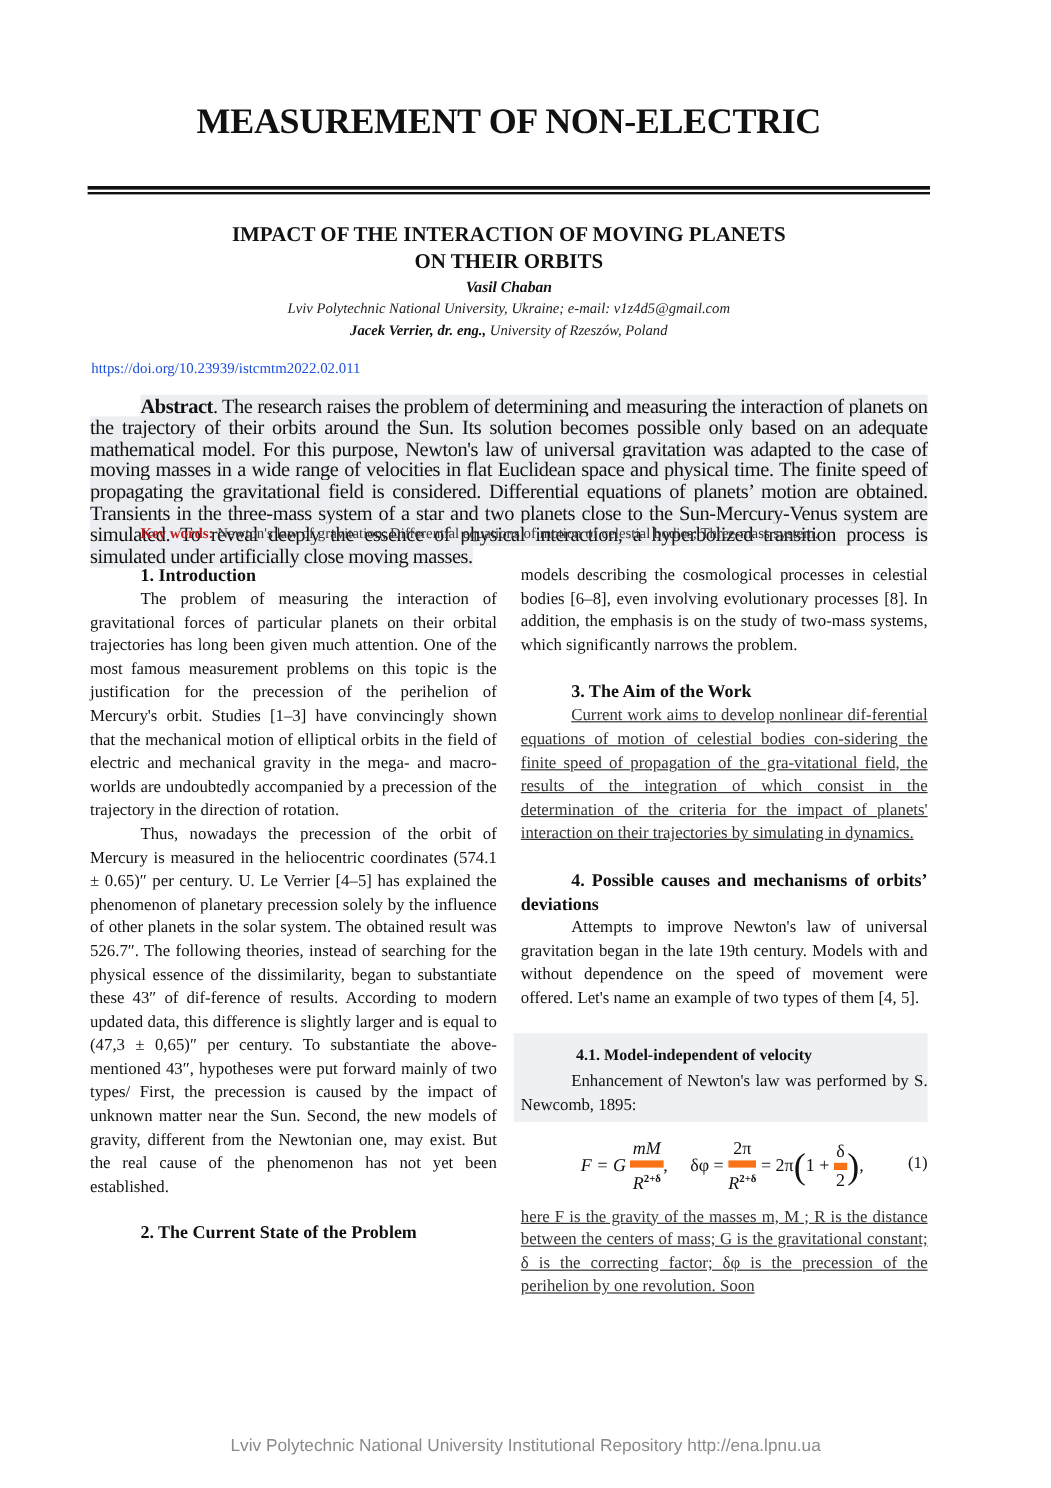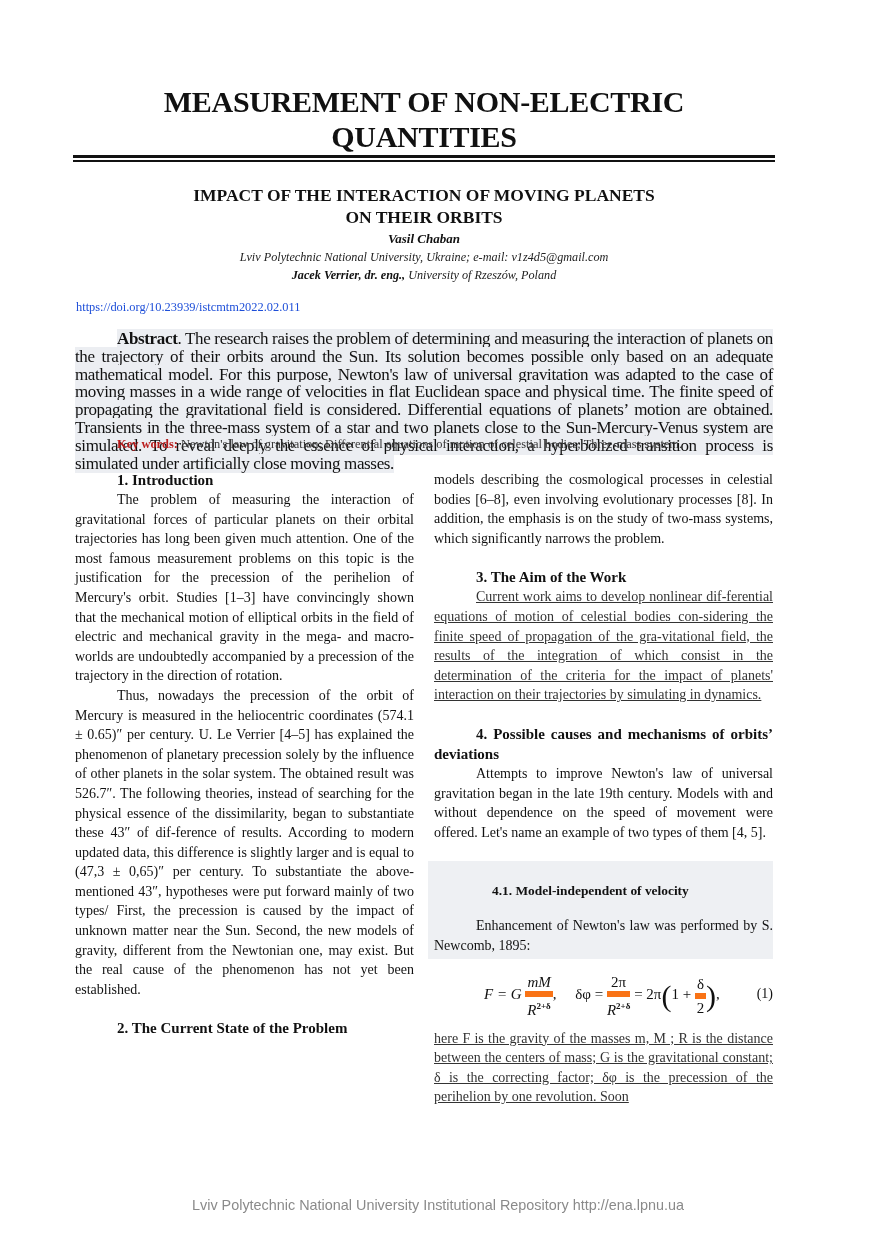--- a/index.html
+++ b/index.html
@@ -31,39 +31,38 @@
   .keywords .lbl { font-weight: bold; color: #b91c1c; }
   .col { position: absolute; width: 339px; font-size: 14px; line-height: 19.6px; text-align: justify; }
   .col.left { left: 75px; top: 470px; }
   .col.right { left: 434px; top: 470px; }
   .col p { margin: 0; }
   .col h2 { margin: 0; font-size: 15px; font-weight: bold; line-height: 20px; padding-left: 42px; }
   .col h2.wrap { text-indent: 42px; padding-left: 0; }
   .col .gap { height: 19px; }
   .gray-text { color: #333; text-decoration: underline; }
   .shade { background: #eef0f3; padding: 4px 0 3px 0; margin-left: -6px; padding-left: 6px; width: 339px; }
-  .shade h3 { margin: 16px; font-size: 13.4px; font-weight: bold; line-height: 19px; padding-left: 42px; }
+  .shade h3 { margin: 4px; font-size: 13.4px; font-weight: bold; line-height: 19px; padding-left: 42px; }
   .formula { position: relative; height: 56px; margin: 6px 0 8px 0; font-family: "Liberation Serif", serif; }
   .formula .fi { font-style: italic; }
   .frac { display: inline-block; vertical-align: middle; text-align: center; }
   .frac .num { display: block; border-bottom: 6px solid #f97316; padding: 0 2px; line-height: 18px; }
   .frac .den { display: block; line-height: 18px; }
   .frac sup { font-size: 9px; font-weight: bold; }
   .formula .row { position: absolute; left: 50px; top: 8px; font-size: 15px; white-space: nowrap; }
   .formula .eqnum { position: absolute; right: 0; top: 19px; font-size: 14px; }
   .paren { font-size: 30px; vertical-align: middle; font-weight: 100; }
   .footer { position: absolute; left: 0; top: 1197px; width: 876px; text-align: center;
          font-family: "Liberation Sans", sans-serif; font-size: 14.4px; color: #8a8a8a; }
 </style>
 </head>
 <body>
 
 <div class="journal-title">
   <div>MEASUREMENT OF NON-ELECTRIC</div>
-  <div>QUANTITIES</div>
 </div>
 <div class="rule r1"></div>
 <div class="rule r2"></div>
 
 <div class="paper-title">
   <div>IMPACT OF THE INTERACTION OF MOVING PLANETS</div>
   <div>ON THEIR ORBITS</div>
 </div>
 
 <div class="author1">Vasil Chaban</div>

